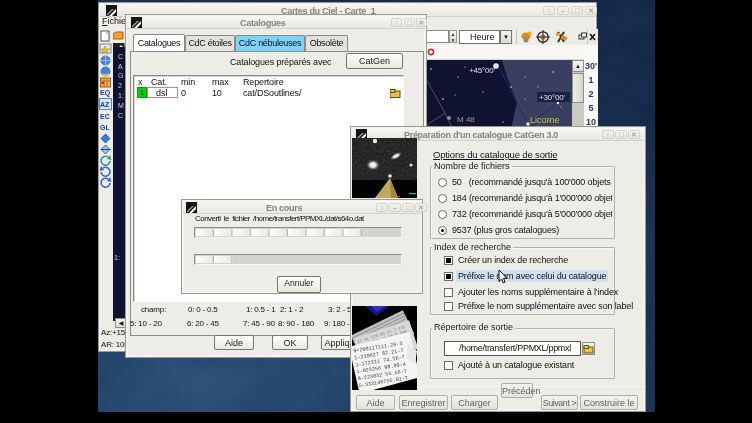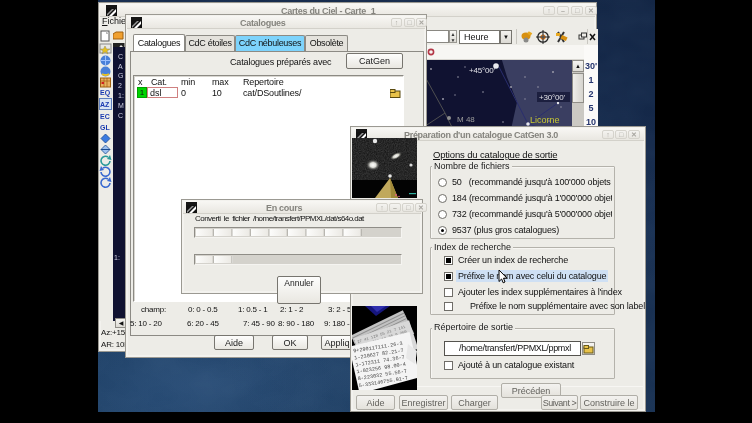--- a/index.html
+++ b/index.html
@@ -139,21 +139,21 @@
 
   <div style="left:324px;top:42px;width:161px;height:15px;background:#f7f6f3;border-bottom:1px solid #d8d6d0;">
     <svg width="161" height="15" style="position:absolute">
           <circle cx="8" cy="7" r="2.6" fill="none" stroke="#b43848" stroke-width="1.6"></circle>
         </svg>
   </div>
 
   <div style="left:322px;top:26px;width:177px;height:16px;background:#edece7;">
     <div style="left:2px;top:1px;width:26px;height:13px;background:#fff;border:1px solid #8a8882;"></div>
     <div style="left:28px;top:1px;width:8px;height:13px;background:linear-gradient(#f8f7f4,#dddbd5);border:1px solid #9a9892;font-size:5px;line-height:6px;text-align:center;color:#333;">▲<br>▼</div>
-    <div style="left:38px;top:1px;width:41px;height:14px;background:#fff;border:1px solid #76746e;font-size:9px;line-height:12px;color:#111;padding-left:4px;">Heure</div>
+    <div style="left:38px;top:1px;width:41px;height:14px;background:#fff;border:1px solid #76746e;font-size:9px;line-height:12px;color:#111;padding-left:10px;">Heure</div>
     <div style="left:79px;top:1px;width:12px;height:14px;background:linear-gradient(#f2f1ee,#dcdad4);border:1px solid #76746e;font-size:6px;line-height:13px;text-align:center;color:#111;">▼</div>
     <div style="left:95px;top:0px;width:1px;height:15px;background:#c9c7c1;"></div>
     <svg style="position:absolute;left:97px;top:1px" width="70" height="14">
       <ellipse cx="8" cy="6" rx="4.5" ry="3.5" fill="#d89010"></ellipse>
           <circle cx="8" cy="10" r="2.5" fill="#8a8a88"></circle>
           <rect x="10" y="2" width="4" height="3" fill="#e8a820" transform="rotate(30 12 3)"></rect>
       <circle cx="25" cy="7" r="5.2" fill="none" stroke="#222" stroke-width="1.3"></circle>
           <circle cx="25" cy="7" r="2" fill="none" stroke="#d87010" stroke-width="1.2"></circle>
           <path d="M25,0 L25,14 M18,7 L32,7" stroke="#222" stroke-width="1"></path>
       <path d="M40,2 L46,12 M46,2 L40,12" stroke="#333" stroke-width="2"></path>
@@ -240,33 +240,33 @@
   <div class="t9" style="left:104px;top:42px;">Catalogues préparés avec</div>
   <div class="btn" style="left:220px;top:38px;width:57px;height:16px;line-height:15px;">CatGen</div>
 
   <div id="list" style="left:7px;top:60px;width:271px;height:227px;background:#fff;border:1px solid #8c8a84;border-right-color:#fff;border-bottom-color:#fff;box-shadow:1px 1px 0 #d8d6d0 inset;">
     <div class="t9" style="left:4px;top:1px;">x</div>
     <div class="t9" style="left:17px;top:1px;">Cat.</div>
     <div class="t9" style="left:47px;top:1px;">min</div>
     <div class="t9" style="left:78px;top:1px;">max</div>
     <div class="t9" style="left:109px;top:1px;">Repertoire</div>
     <div style="left:3px;top:11px;width:10px;height:11px;background:#00d400;border:1px solid #00a000;font-size:8px;line-height:10px;text-align:center;color:#111;">1</div>
-    <div style="left:13px;top:11px;width:31px;height:11px;background:#fff;border:1px solid #cf8080;font-size:9px;line-height:10px;color:#111;padding-left:2px;">dsl</div>
+    <div style="left:13px;top:11px;width:31px;height:11px;background:#fff;border:1px solid #cf8080;font-size:9px;line-height:10px;color:#111;padding-left:8px;">dsl</div>
     <div class="t9" style="left:47px;top:12px;">0</div>
     <div class="t9" style="left:78px;top:12px;">10</div>
     <div class="t9" style="left:109px;top:12px;">cat/DSoutlines/</div>
     <svg style="position:absolute;left:256px;top:13px" width="11" height="9">
           <rect x="0" y="2" width="10" height="6.5" fill="#e8c24a" stroke="#5a4a10" stroke-width="1"></rect>
           <rect x="0" y="0.5" width="5" height="3" fill="#e8c24a" stroke="#5a4a10" stroke-width="1"></rect>
         </svg>
   </div>
 
   <div class="t8" style="left:15px;top:290px;">champ:</div>
   <div class="t8" style="left:62px;top:290px;">0: 0 - 0.5</div>
-  <div class="t8" style="left:112px;top:290px;">1: 0.5 - 1</div>
+  <div class="t8" style="left:120px;top:290px;">1: 0.5 - 1</div>
   <div class="t8" style="left:154px;top:290px;">2: 1 - 2</div>
   <div class="t8" style="left:202px;top:290px;">3: 2 - 5</div>
   <div class="t8" style="left:242px;top:290px;">4: 5 - 10</div>
   <div class="t8" style="left:4px;top:304px;">5: 10 - 20</div>
   <div class="t8" style="left:61px;top:304px;">6: 20 - 45</div>
   <div class="t8" style="left:117px;top:304px;">7: 45 - 90</div>
   <div class="t8" style="left:152px;top:304px;">8: 90 - 180</div>
   <div class="t8" style="left:198px;top:304px;">9: 180 - 360</div>
   <div class="btn" style="left:88px;top:320px;width:40px;height:15px;line-height:14px;">Aide</div>
   <div class="btn" style="left:146px;top:320px;width:36px;height:15px;line-height:14px;">OK</div>
@@ -303,44 +303,44 @@
   <div class="gb" style="left:79px;top:120px;width:185px;height:68px;"></div>
   <div class="check" style="left:93px;top:129px;">
         <div style="left:1px;top:1px;width:5px;height:5px;background:#000;"></div>
       </div>
   <div class="t9" style="left:107px;top:128px;">Créer un index de recherche</div>
   <div class="check" style="left:93px;top:145px;">
         <div style="left:1px;top:1px;width:5px;height:5px;background:#000;"></div>
       </div>
   <div class="t9" style="left:105px;top:143px;background:#cfe0f4;padding:1px 2px;">Préfixe le nom avec celui du catalogue</div>
   <div class="check" style="left:93px;top:161px;"></div>
-  <div class="t9" style="left:107px;top:160px;">Ajouter les index supplémentaires à l'index</div>
+  <div class="t9" style="left:107px;top:160px;">Ajouter les noms supplémentaire à l'index</div>
   <div class="check" style="left:93px;top:175px;"></div>
-  <div class="t9" style="left:119px;top:174px;">Préfixe le nom supplémentaire avec son label</div>
+  <div class="t9" style="left:107px;top:174px;">Préfixe le nom supplémentaire avec son label</div>
   <svg style="position:absolute;left:147px;top:143px;z-index:3" width="11" height="15">
         <polygon points="1,0 1,11.5 3.6,9 5.2,12.8 7,12 5.5,8.2 9,8.2" fill="#fff" stroke="#000" stroke-width="1"></polygon>
       </svg>
 
   <div class="gbl" style="left:81px;top:195px;z-index:2;">Répertoire de sortie</div>
   <div class="gb" style="left:79px;top:201px;width:185px;height:51px;"></div>
   <div style="left:93px;top:214px;width:137px;height:15px;background:#fff;border:1px solid #55534e;font-size:9px;letter-spacing:-.3px;line-height:13px;color:#111;padding-left:14px;white-space:nowrap;overflow:hidden;">/home/transfert/PPMXL/ppmxl</div>
   <div style="left:231px;top:215px;width:13px;height:13px;background:linear-gradient(#f6f5f2,#dfddd7);border:1px solid #8f8d87;">
     <svg width="11" height="11" style="position:absolute;left:0;top:1px">
           <rect x="1" y="3" width="9" height="6" fill="#e8c24a" stroke="#6a5a18" stroke-width="1"></rect>
           <rect x="1" y="1.5" width="4.5" height="3" fill="#e8c24a" stroke="#6a5a18" stroke-width="1"></rect>
         </svg>
   </div>
   <div class="check" style="left:93px;top:234px;"></div>
   <div class="t9" style="left:107px;top:233px;">Ajouté à un catalogue existant</div>
 
   <div style="left:4px;top:259px;width:288px;height:1px;background:#c6c4bd;border-bottom:1px solid #f7f6f3;"></div>
   <div class="btn cgb" style="left:5px;top:268px;width:39px;">Aide</div>
   <div class="btn cgb" style="left:48px;top:268px;width:49px;">Enregistrer</div>
   <div class="btn cgb" style="left:100px;top:268px;width:47px;">Charger</div>
-  <div class="btn cgb" style="left:150px;top:256px;width:60px;">Précéden</div>
+  <div class="btn cgb" style="left:150px;top:256px;width:32px;">Précéden</div>
   <div class="btn cgb" style="left:190px;top:268px;width:37px;letter-spacing:-.5px;">Suivant &gt;</div>
   <div class="btn cgb" style="left:229px;top:268px;width:58px;">Construire le</div>
 </div>
 
 <div id="photo1" style="left:352px;top:138px;width:65px;height:60px;background:#000;overflow:hidden;">
   <svg width="65" height="60" style="position:absolute;left:0;top:0;">
     <filter id="n1">
           <feTurbulence type="fractalNoise" baseFrequency="0.9" numOctaves="2"></feTurbulence>
           <feColorMatrix type="matrix" values="0 0 0 0 0.15 0 0 0 0 0.15 0 0 0 0 0.15 0 0 0 0.55 0"></feColorMatrix>
         </filter>
@@ -424,15 +424,15 @@
     <div class="tbtn" style="left:219px;">□</div>
     <div class="tbtn" style="left:232px;">✕</div>
   </div>
   <div class="t8" style="left:13px;top:14px;letter-spacing:-.55px;">Converti&nbsp; le&nbsp; fichier&nbsp; /home/transfert/PPMXL/dat/s64o.dat</div>
   <div class="pbar" style="left:12px;top:27px;width:208px;height:11px;background:#d4d2cc;border:1px solid #8f8d87;border-right-color:#f5f4f1;border-bottom-color:#f5f4f1;">
     <div class="chunks1" style="left:1px;top:1px;height:7px;"></div>
   </div>
   <div class="pbar" style="left:12px;top:54px;width:208px;height:11px;background:#d4d2cc;border:1px solid #8f8d87;border-right-color:#f5f4f1;border-bottom-color:#f5f4f1;">
     <div class="chunks2" style="left:1px;top:1px;height:7px;"></div>
   </div>
-  <div class="btn" style="left:95px;top:76px;width:44px;height:28px;line-height:12px;font-size:8.5px;">Annuler</div>
+  <div class="btn" style="left:95px;top:76px;width:44px;height:17px;line-height:12px;font-size:8.5px;">Annuler</div>
 </div>
 
 </div>
 </body></html>

